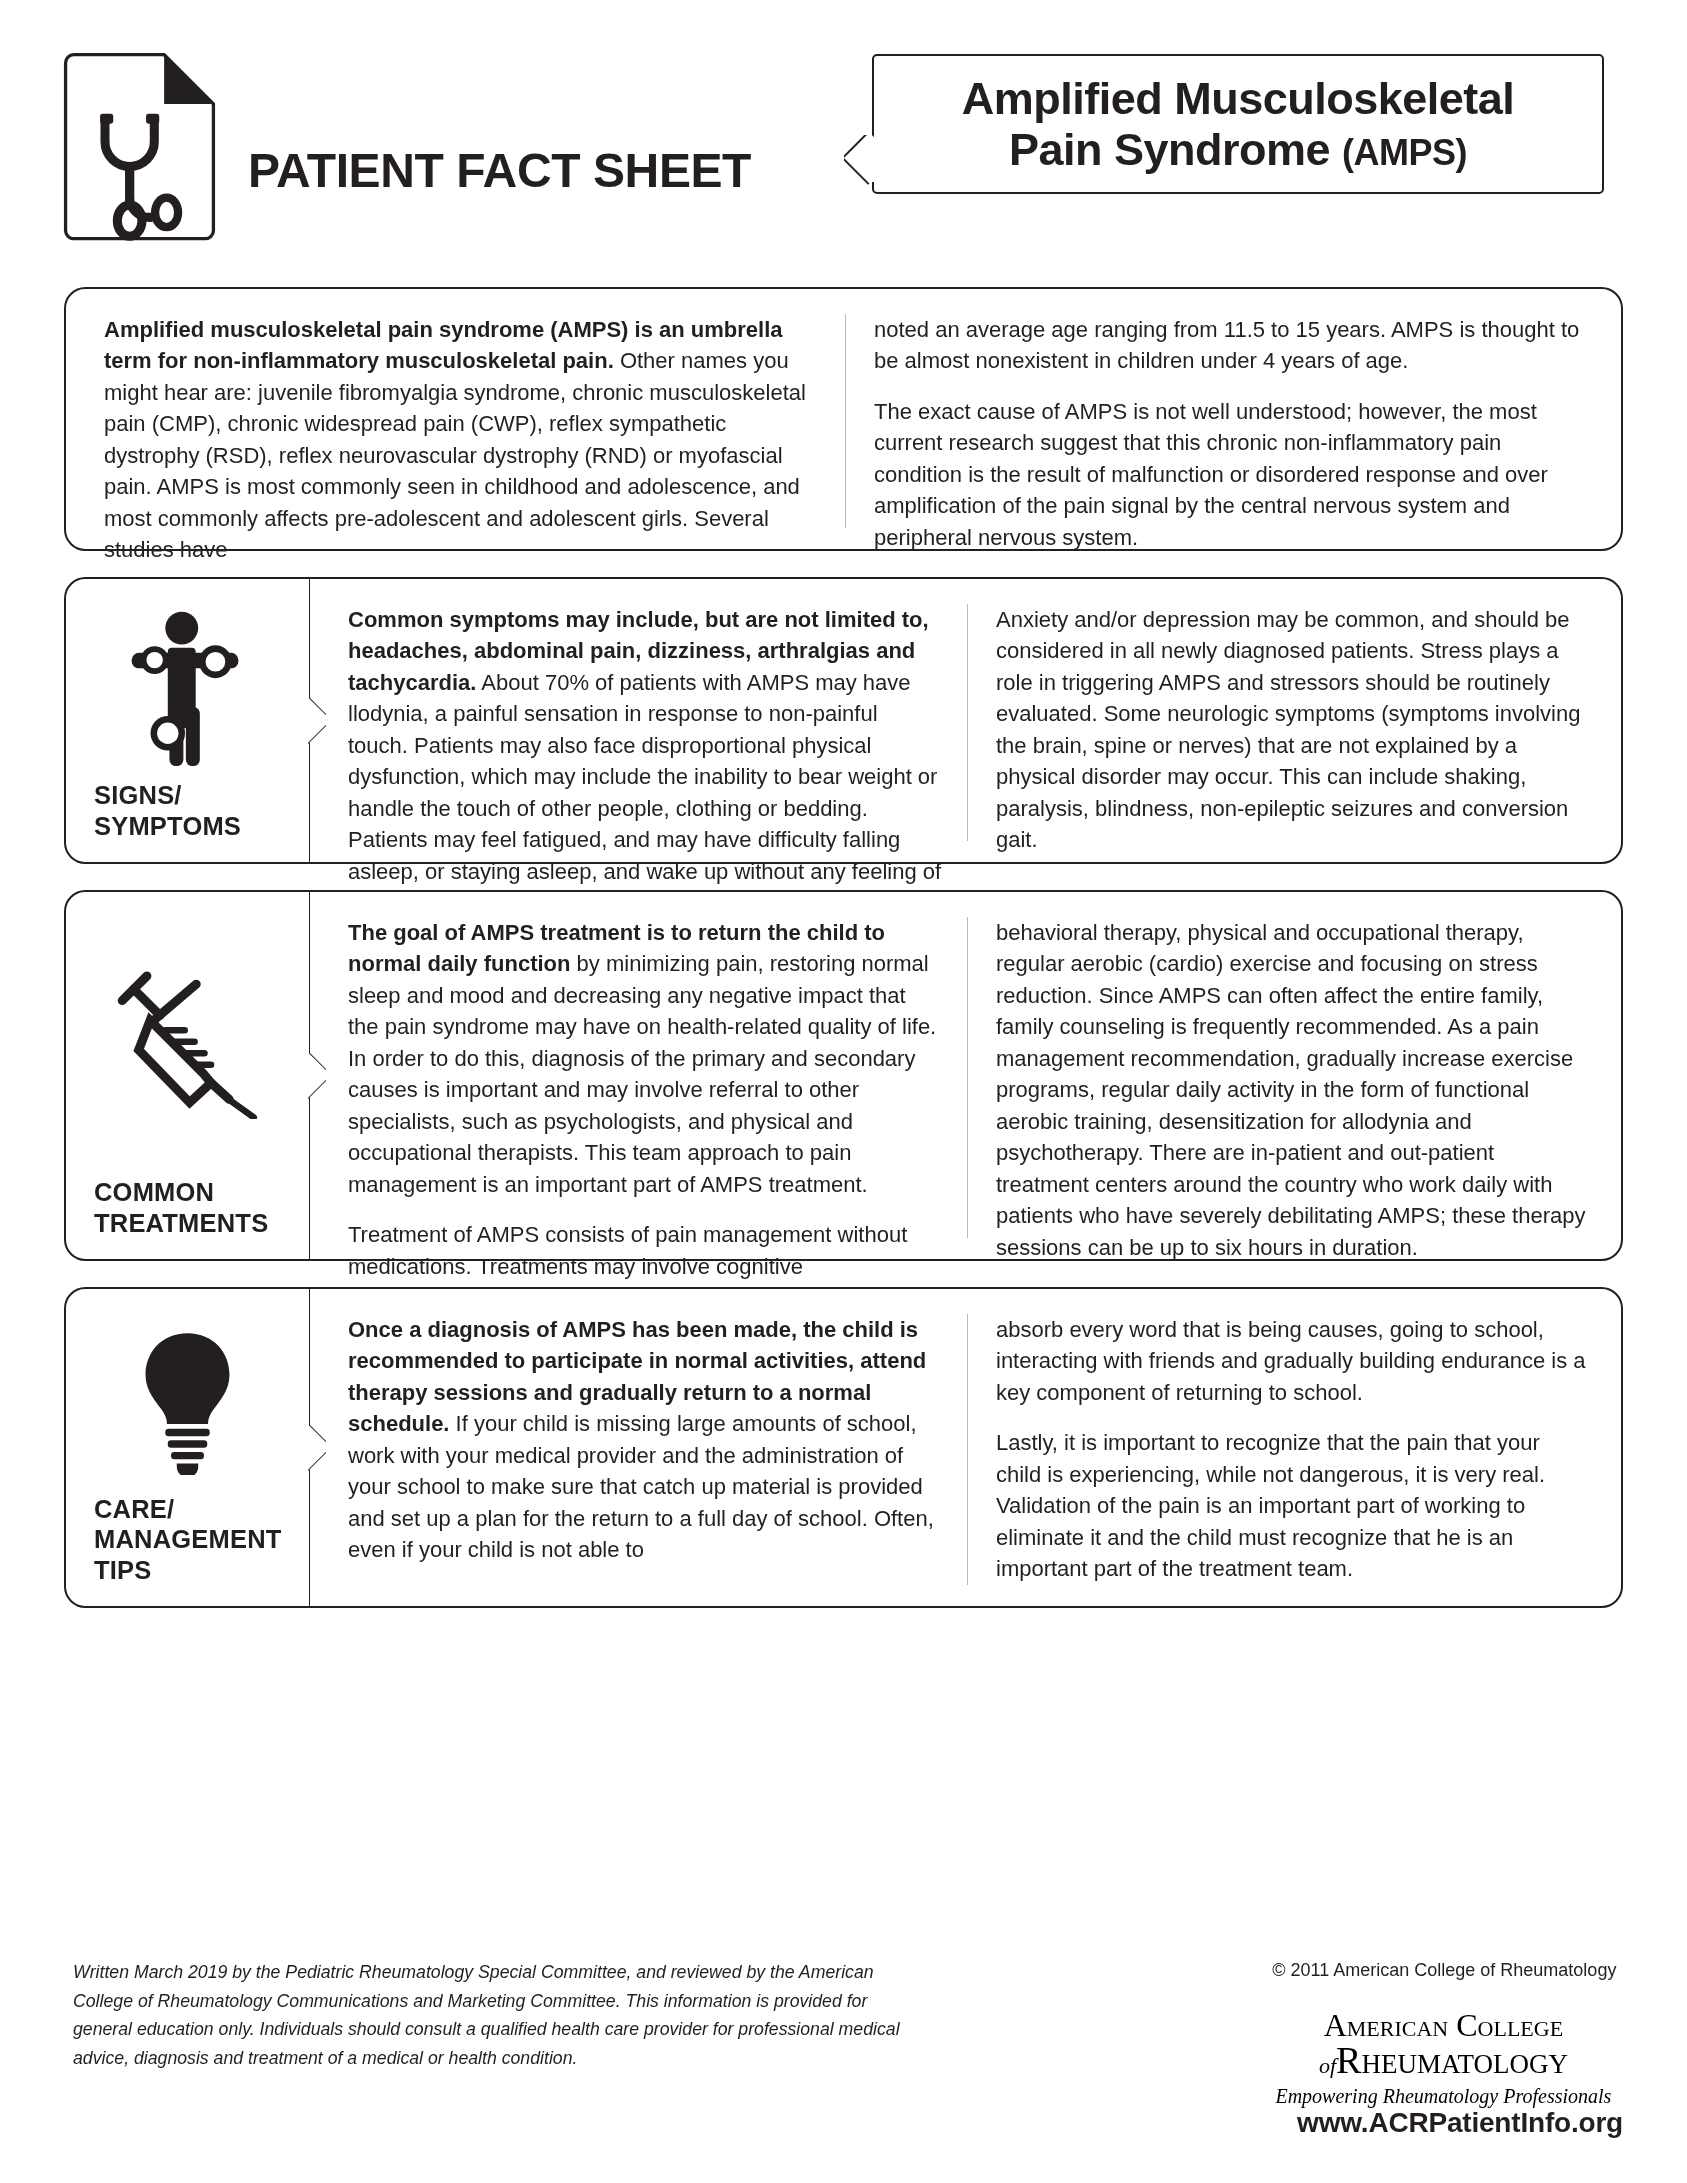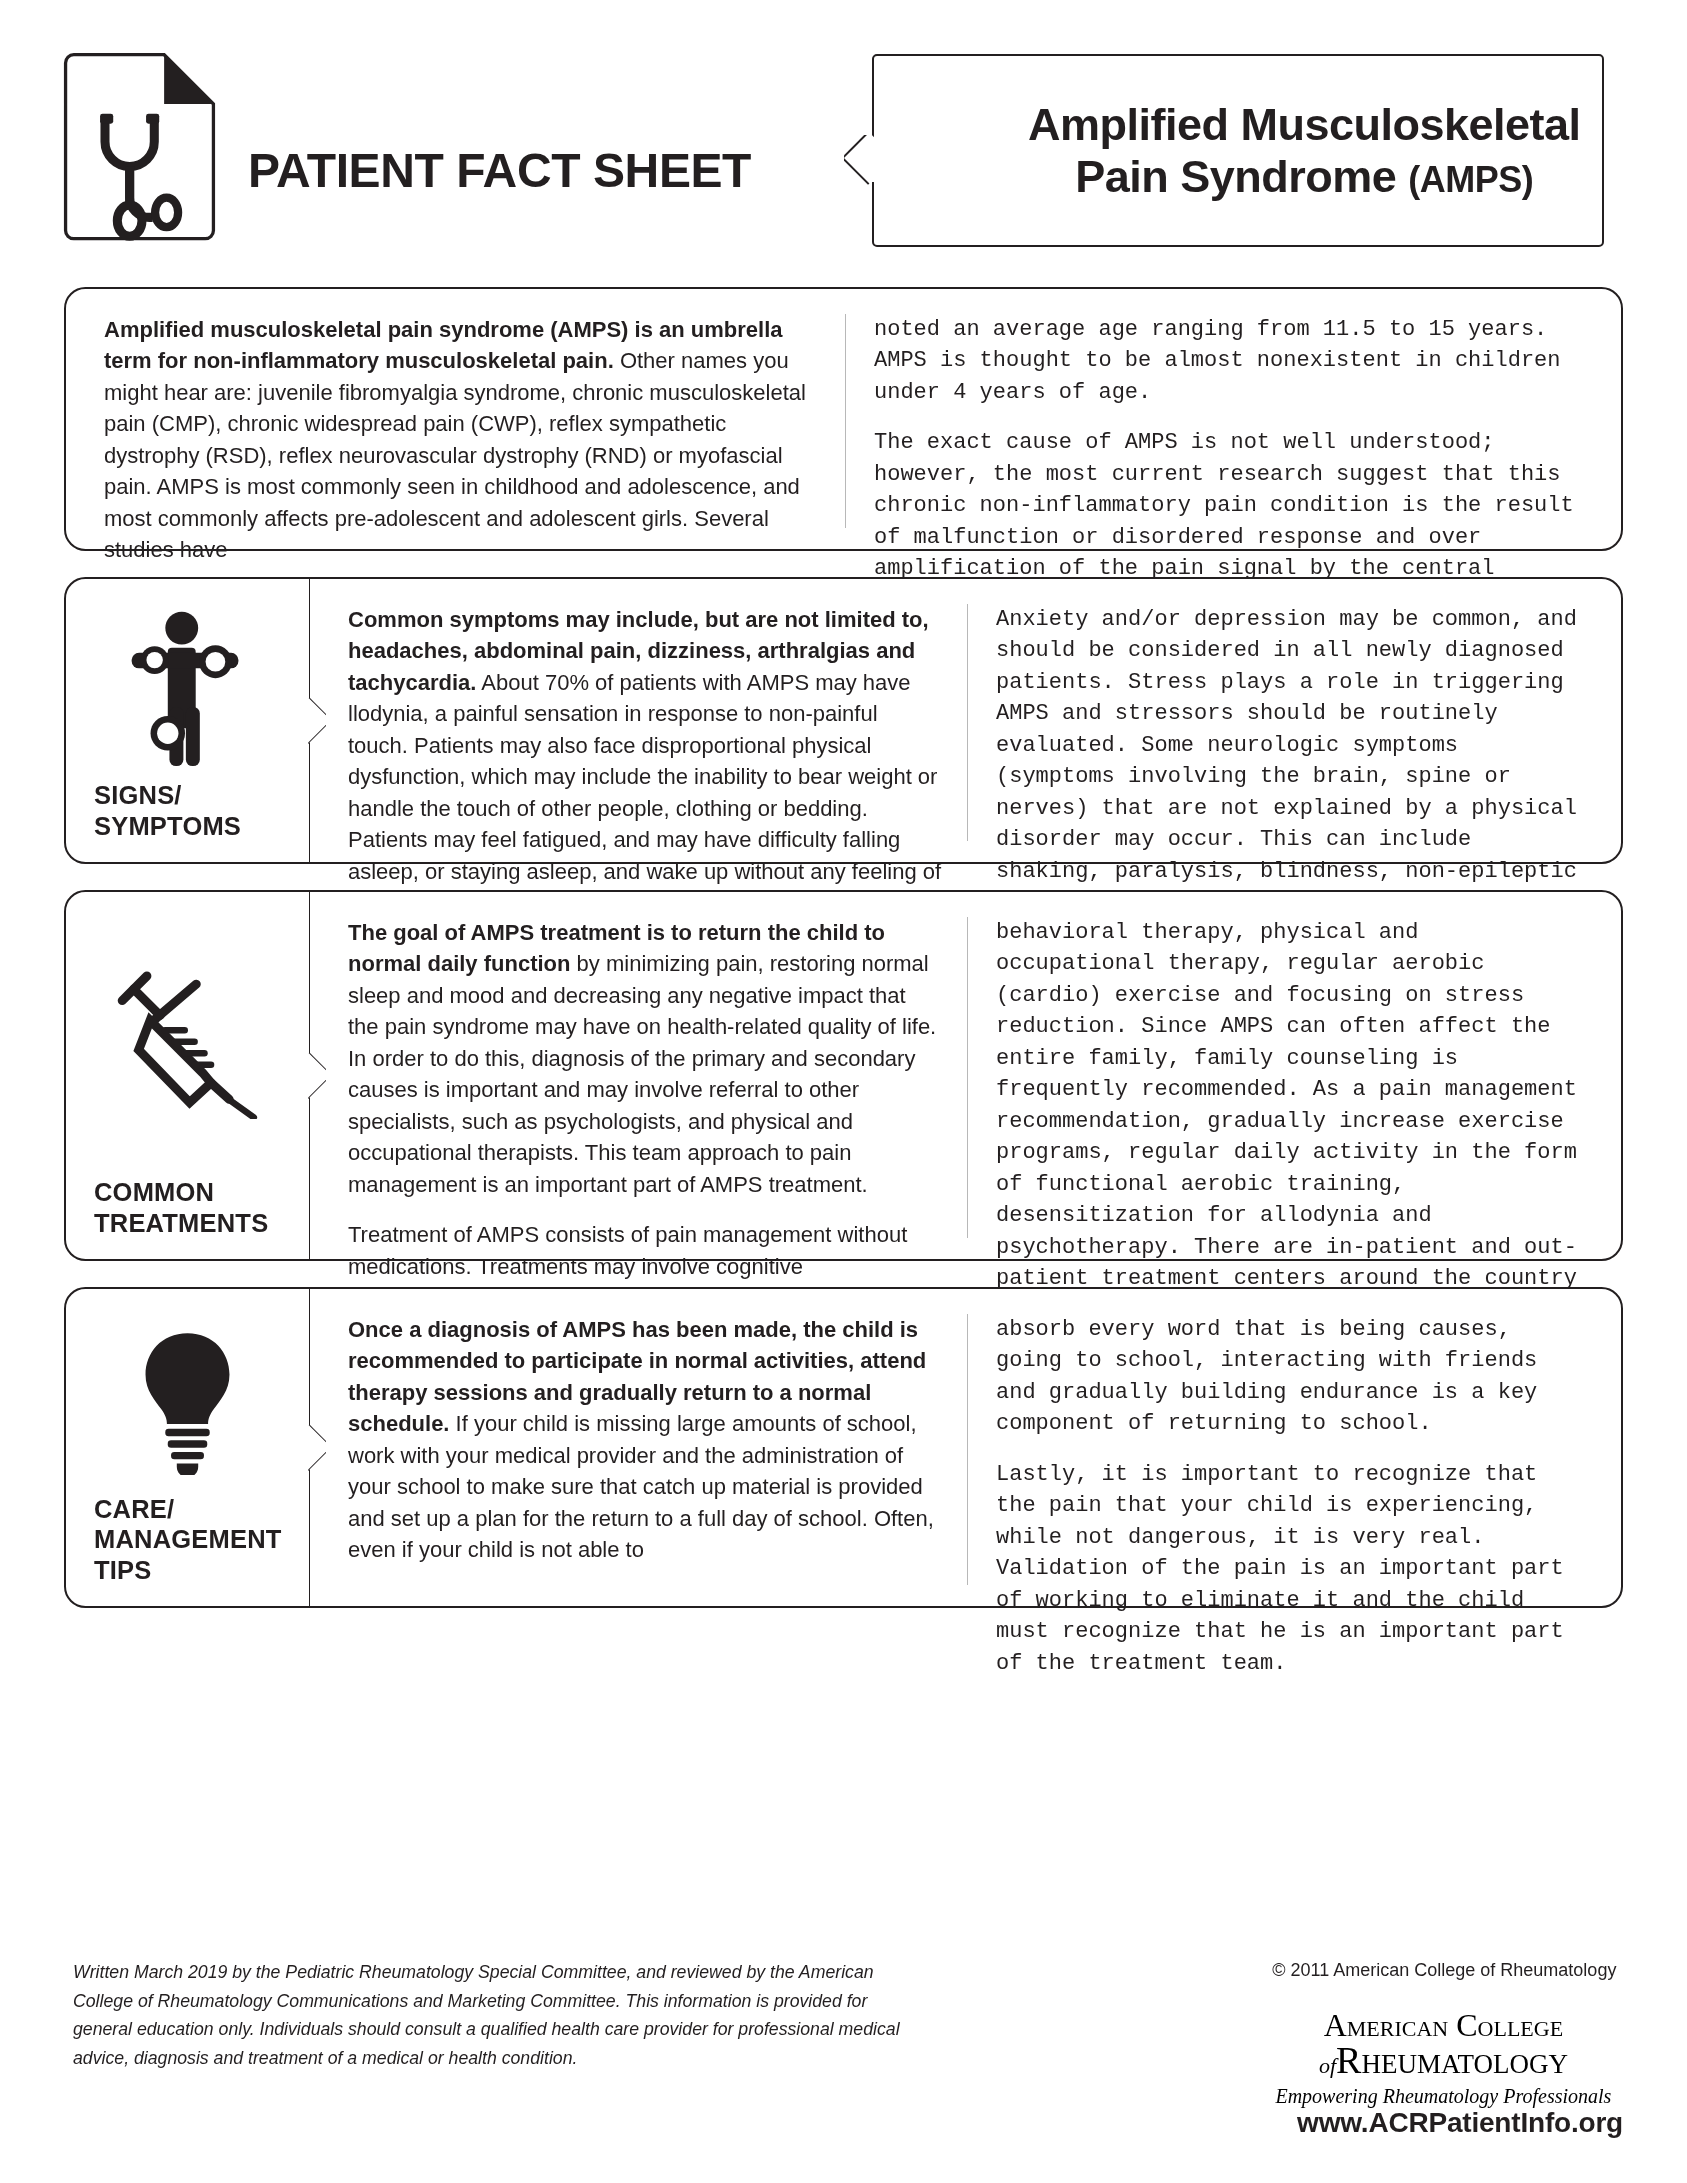--- a/index.html
+++ b/index.html
@@ -20,23 +20,23 @@
   }
   .doc-icon { width: 161px; height: 198px; flex: 0 0 161px; position: relative; }
   .doc-icon svg { display: block; }
   .fact-sheet-title {
     font-weight: bold; font-size: 48px; letter-spacing: -0.4px;
     color: #231f20; margin-left: 28px; margin-top: 92px;
     white-space: nowrap;
     font-stretch: condensed;
   }
   .title-callout {
-    position: absolute; left: 872px; top: 54px; width: 732px; height: 193px;
+    position: absolute; left: 872px; top: 54px; width: 732px; height: 140px;
     border: 2.5px solid #231f20; border-radius: 5px;
-    display: flex; align-items: center; justify-content: flex-end;
+    display: flex; align-items: center; justify-content: center;
     background: #fff;
   }
   .title-callout .arrow-out {
     position: absolute; left: -30.5px; top: 79px; width: 31px; height: 51px;
     overflow: hidden;
   }
   .title-callout .arrow-out::before {
     content: ""; position: absolute; left: 5px; top: 4.1px;
     width: 36px; height: 36px; background: #fff;
     border-left: 2.5px solid #231f20; border-bottom: 2.5px solid #231f20;
@@ -85,21 +85,21 @@
   .notch::after {
     content: ""; position: absolute; left: -3.3px; top: 2.5px; width: 5px; height: 41px; background: #fff;
   }
 
   .card-body { flex: 1 1 auto; display: flex; padding: 25px 30px 21.4px 33px; }
   .col {
     flex: 1 1 50%; padding: 0 21.4px;
     font-size: 22px; line-height: 1.43; color: #231f20;
   }
   .col.left { padding-left: 5px; padding-right: 25px; }
-  .col.right { border-left: 1.6px solid #b8b8b8; padding-left: 28px; padding-right: 5px; font-family: Liberation Mono, monospace; }
+  .col.right { border-left: 1.6px solid #b8b8b8; padding-left: 28px; padding-right: 5px; }
   .col p { margin: 0 0 19px 0; }
   .col p:last-child { margin-bottom: 0; }
   .col b { font-weight: bold; }
 
   
   #card-1 { top: 287px; height: 264px; }
   #card-2 { top: 577px; height: 287px; }
   #card-3 { top: 890px; height: 371px; }
   #card-4 { top: 1287px; height: 321px; }
 

